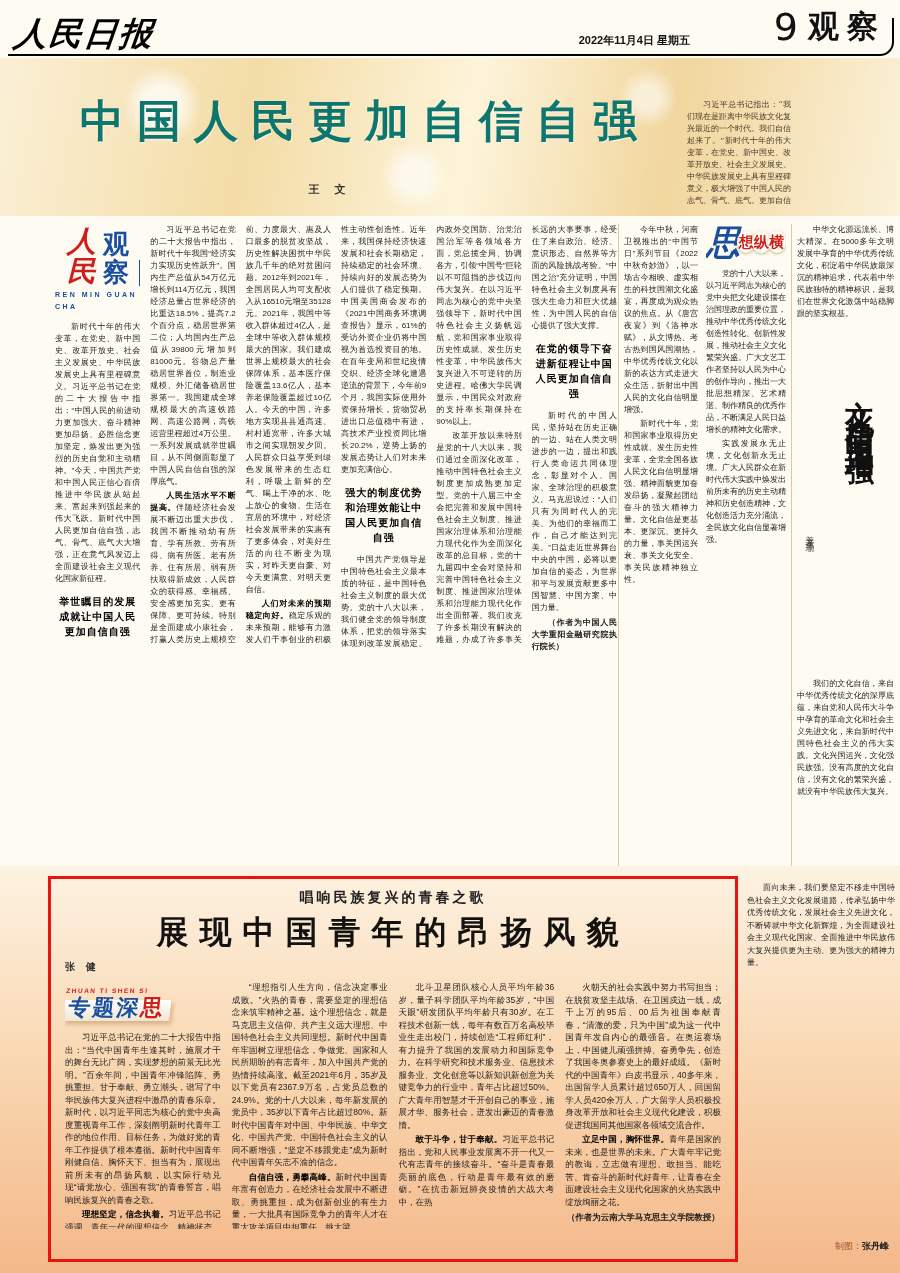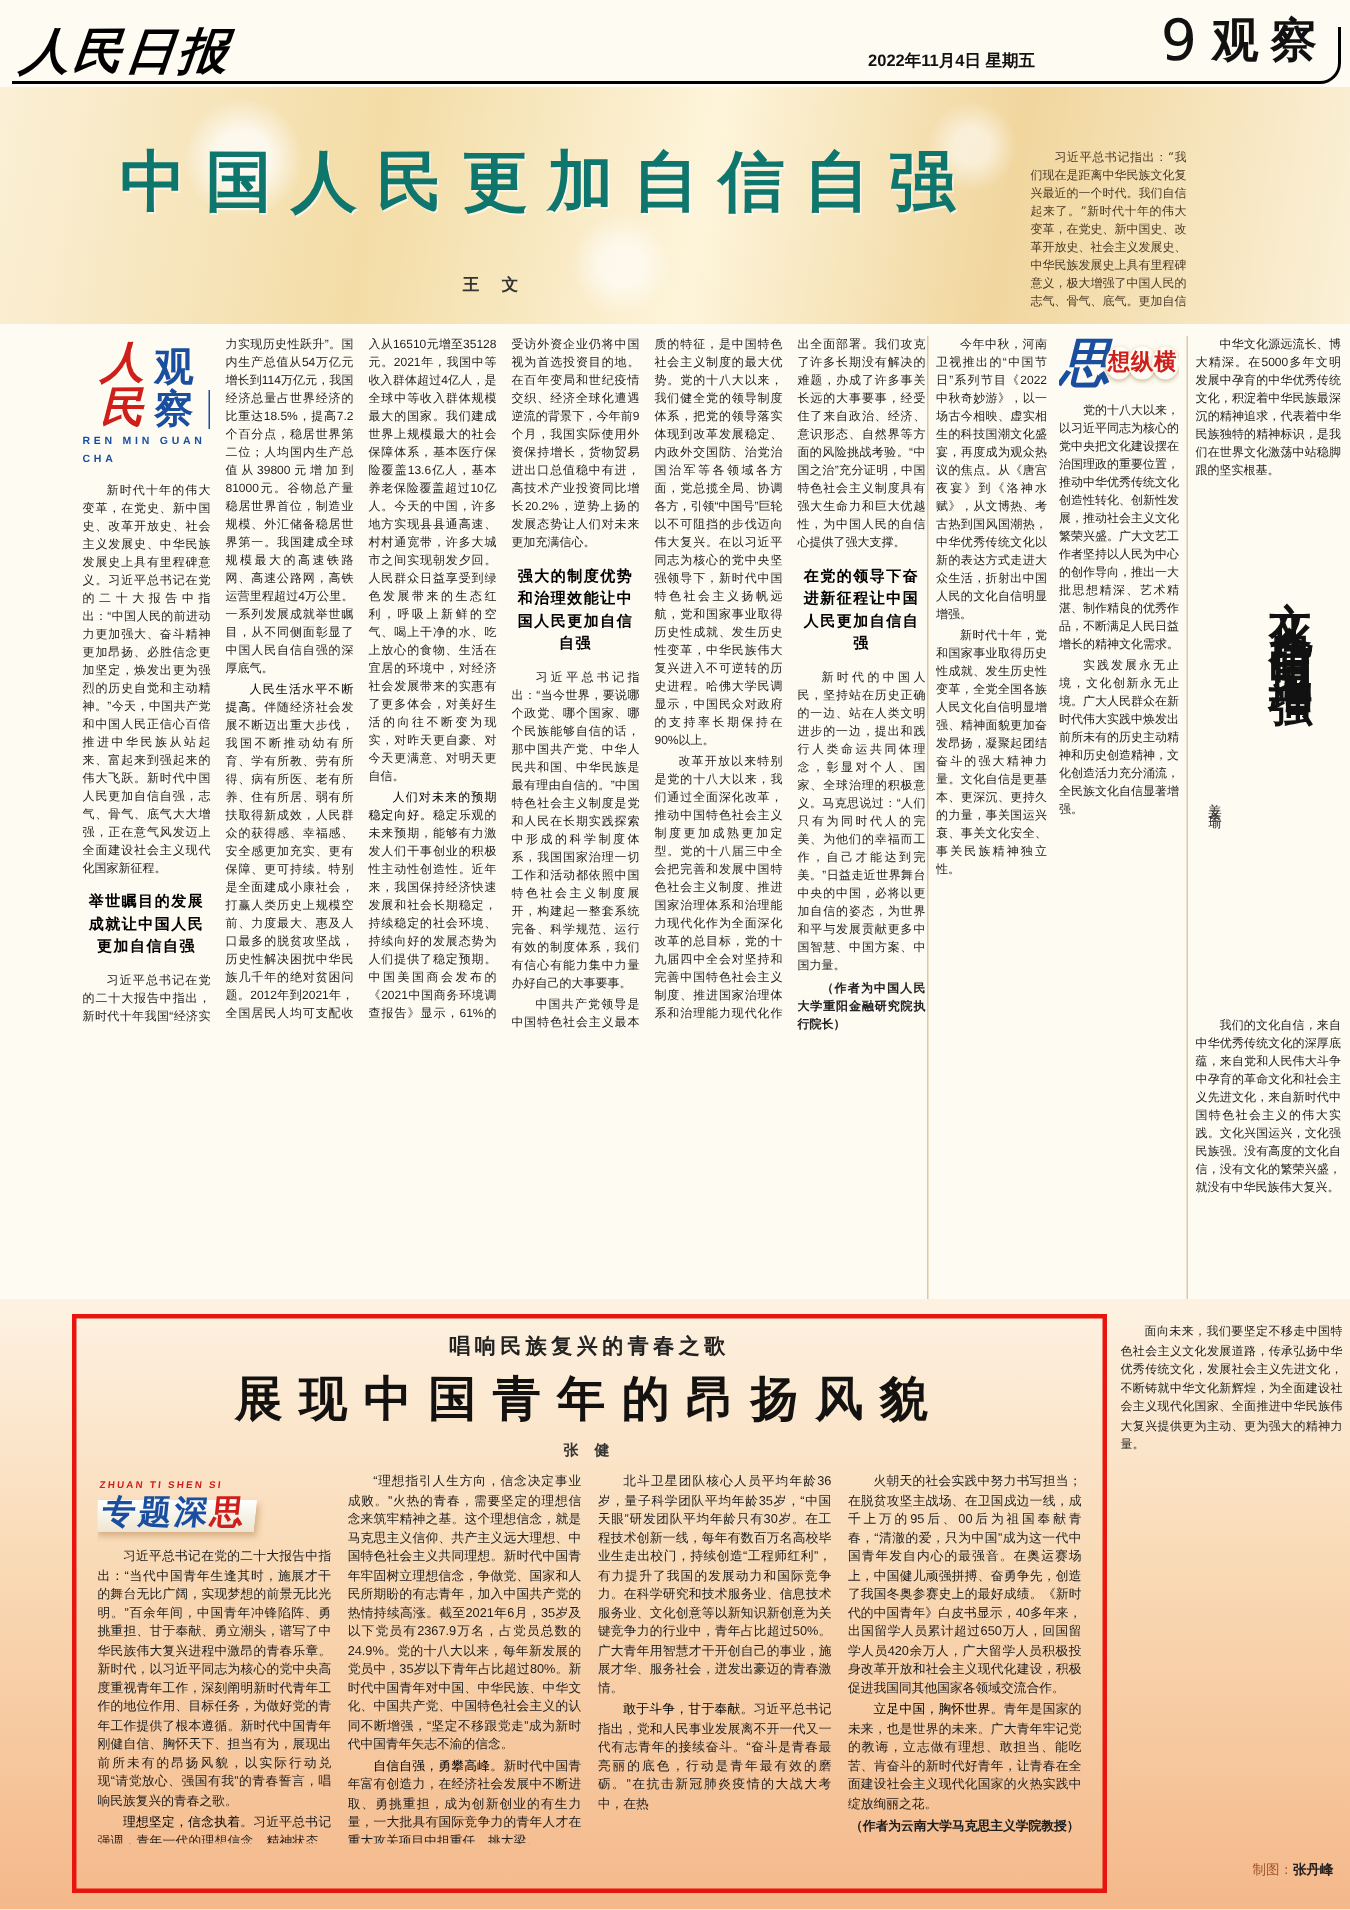--- a/index.html
+++ b/index.html
@@ -32,21 +32,21 @@
     font-size:44px; font-weight:900; letter-spacing:13px; color:#0f766e;
     font-family:"Liberation Sans", sans-serif; text-shadow:1px 1px 0 rgba(255,255,255,.6); }
   .byline-main { position:absolute; left:10px; top:182px; width:640px; text-align:center;
     font-size:11px; font-weight:bold; letter-spacing:6px; color:#333; }
   .ednote { position:absolute; left:687px; top:99px; width:104px; height:108px;
     font-family:"DejaVu Serif", serif; font-size:8px; line-height:12px; color:#4a3a26;
     text-align:justify; overflow:hidden; }
   .ednote .body { text-indent:2em; }
   
   .colflow p.para { text-indent:2em; text-align:justify; margin:0 0 2px; }
-  .colflow b { font-weight:normal; color:#000;margin-top:12px; }
+  .colflow b { font-weight:bold; color:#000;margin-top:12px; }
   .subhead { font-weight:900; font-size:10px; line-height:15px; text-align:center;
     letter-spacing:1px; margin:9px 3px; color:#000; }
   .attr { font-weight:bold; text-align:justify; text-indent:2em; margin-top:3px; }
   
   .main-article { position:absolute; left:55px; top:224px; width:562px; height:652px;
     column-count:6; column-gap:10px; font-size:8px; line-height:12px; color:#232323; }
   .vdiv { position:absolute; width:0; border-left:1px solid #dcc9a2; }
   
   .badge-rm { break-inside:avoid; margin-bottom:8px; padding-top:2px; }
   .badge-rm .row { display:flex; align-items:flex-end; gap:2px;margin-left:12px; }
@@ -90,21 +90,21 @@
   .credit .nm { font-weight:bold; color:#222; }
   
   .lowerbg { position:absolute; left:0; top:866px; width:900px; height:407px;
     background:linear-gradient(180deg,#fdf2e2 0%,#f9d9b4 45%,#f4b88a 100%); }
   .redbox { position:absolute; left:48px; top:876px; width:690px; height:386px;
     border:3px solid #e8150e; padding:6px 14px 8px; }
   .kicker { text-align:center; font-size:14px; font-weight:bold; letter-spacing:3px;
     color:#222; margin-top:4px; }
   .sp-headline { text-align:center; font-size:32px; font-weight:900; letter-spacing:11px;
     color:#141210; font-family:"DejaVu Serif", serif; margin-top:4px; }
-  .sp-byline { text-align:center; font-size:10px; font-weight:bold; letter-spacing:4px;
+  .sp-byline { font-size:10px; font-weight:bold; letter-spacing:4px;
     color:#333; margin:5px 0 7px; }
   .sp-cols { display:flex; gap:11px; height:248px; overflow:hidden; }
   .sp-col { flex:1; font-size:8.5px; line-height:12.5px; overflow:hidden; }
   .sp-col .attr { text-align:center; text-indent:0; }
 </style>
 </head>
 <body>
 
 <div id="page">
 
@@ -133,21 +133,20 @@
         <span class="bar"></span>
       </div>
       <div class="en">REN MIN GUAN CHA</div>
     </div>
   <p class="para">新时代十年的伟大变革，在党史、新中国史、改革开放史、社会主义发展史、中华民族发展史上具有里程碑意义。习近平总书记在党的二十大报告中指出：“中国人民的前进动力更加强大、奋斗精神更加昂扬、必胜信念更加坚定，焕发出更为强烈的历史自觉和主动精神。”今天，中国共产党和中国人民正信心百倍推进中华民族从站起来、富起来到强起来的伟大飞跃。新时代中国人民更加自信自强，志气、骨气、底气大大增强，正在意气风发迈上全面建设社会主义现代化国家新征程。</p>
       <div class="subhead">举世瞩目的发展成就让中国人民更加自信自强</div>
       <p class="para">习近平总书记在党的二十大报告中指出，新时代十年我国“经济实力实现历史性跃升”。国内生产总值从54万亿元增长到114万亿元，我国经济总量占世界经济的比重达18.5%，提高7.2个百分点，稳居世界第二位；人均国内生产总值从39800元增加到81000元。谷物总产量稳居世界首位，制造业规模、外汇储备稳居世界第一。我国建成全球规模最大的高速铁路网、高速公路网，高铁运营里程超过4万公里。一系列发展成就举世瞩目，从不同侧面彰显了中国人民自信自强的深厚底气。</p>
       <p class="para"><b>人民生活水平不断提高。</b>伴随经济社会发展不断迈出重大步伐，我国不断推动幼有所育、学有所教、劳有所得、病有所医、老有所养、住有所居、弱有所扶取得新成效，人民群众的获得感、幸福感、安全感更加充实、更有保障、更可持续。特别是全面建成小康社会，打赢人类历史上规模空前、力度最大、惠及人口最多的脱贫攻坚战，历史性解决困扰中华民族几千年的绝对贫困问题。2012年到2021年，全国居民人均可支配收入从16510元增至35128元。2021年，我国中等收入群体超过4亿人，是全球中等收入群体规模最大的国家。我们建成世界上规模最大的社会保障体系，基本医疗保险覆盖13.6亿人，基本养老保险覆盖超过10亿人。今天的中国，许多地方实现县县通高速、村村通宽带，许多大城市之间实现朝发夕回。人民群众日益享受到绿色发展带来的生态红利，呼吸上新鲜的空气、喝上干净的水、吃上放心的食物、生活在宜居的环境中，对经济社会发展带来的实惠有了更多体会，对美好生活的向往不断变为现实，对昨天更自豪、对今天更满意、对明天更自信。</p>
       <p class="para"><b>人们对未来的预期稳定向好。</b>稳定乐观的未来预期，能够有力激发人们干事创业的积极性主动性创造性。近年来，我国保持经济快速发展和社会长期稳定，持续稳定的社会环境、持续向好的发展态势为人们提供了稳定预期。中国美国商会发布的《2021中国商务环境调查报告》显示，61%的受访外资企业仍将中国视为首选投资目的地。在百年变局和世纪疫情交织、经济全球化遭遇逆流的背景下，今年前9个月，我国实际使用外资保持增长，货物贸易进出口总值稳中有进，高技术产业投资同比增长20.2%，逆势上扬的发展态势让人们对未来更加充满信心。</p>
       <div class="subhead">强大的制度优势和治理效能让中国人民更加自信自强</div>
-      <p class="para">习近平总书记指出：“当今世界，要说哪个政党、哪个国家、哪个民族能够自信的话，那中国共产党、中华人民共和国、中华民族是最有理由自信的。”中国特色社会主义制度是党和人民在长期实践探索中形成的科学制度体系，我国国家治理一切工作和活动都依照中国特色社会主义制度展开，构建起一整套系统完备、科学规范、运行有效的制度体系，我们有信心有能力集中力量办好自己的大事要事。</p>
       <p class="para">中国共产党领导是中国特色社会主义最本质的特征，是中国特色社会主义制度的最大优势。党的十八大以来，我们健全党的领导制度体系，把党的领导落实体现到改革发展稳定、内政外交国防、治党治国治军等各领域各方面，党总揽全局、协调各方，引领“中国号”巨轮以不可阻挡的步伐迈向伟大复兴。在以习近平同志为核心的党中央坚强领导下，新时代中国特色社会主义扬帆远航，党和国家事业取得历史性成就、发生历史性变革，中华民族伟大复兴进入不可逆转的历史进程。哈佛大学民调显示，中国民众对政府的支持率长期保持在90%以上。</p>
       <p class="para">改革开放以来特别是党的十八大以来，我们通过全面深化改革，推动中国特色社会主义制度更加成熟更加定型。党的十八届三中全会把完善和发展中国特色社会主义制度、推进国家治理体系和治理能力现代化作为全面深化改革的总目标，党的十九届四中全会对坚持和完善中国特色社会主义制度、推进国家治理体系和治理能力现代化作出全面部署。我们攻克了许多长期没有解决的难题，办成了许多事关长远的大事要事，经受住了来自政治、经济、意识形态、自然界等方面的风险挑战考验。“中国之治”充分证明，中国特色社会主义制度具有强大生命力和巨大优越性，为中国人民的自信心提供了强大支撑。</p>
       <div class="subhead">在党的领导下奋进新征程让中国人民更加自信自强</div>
       <p class="para">新时代的中国人民，坚持站在历史正确的一边、站在人类文明进步的一边，提出和践行人类命运共同体理念，彰显对个人、国家、全球治理的积极意义。马克思说过：“人们只有为同时代人的完美、为他们的幸福而工作，自己才能达到完美。”日益走近世界舞台中央的中国，必将以更加自信的姿态，为世界和平与发展贡献更多中国智慧、中国方案、中国力量。</p>
       <p class="attr">（作者为中国人民大学重阳金融研究院执行院长）</p>
     </div>
 
   <div class="vdiv" style="left:618px; top:224px; height:652px;"></div>
 
   <div class="midL colflow">

